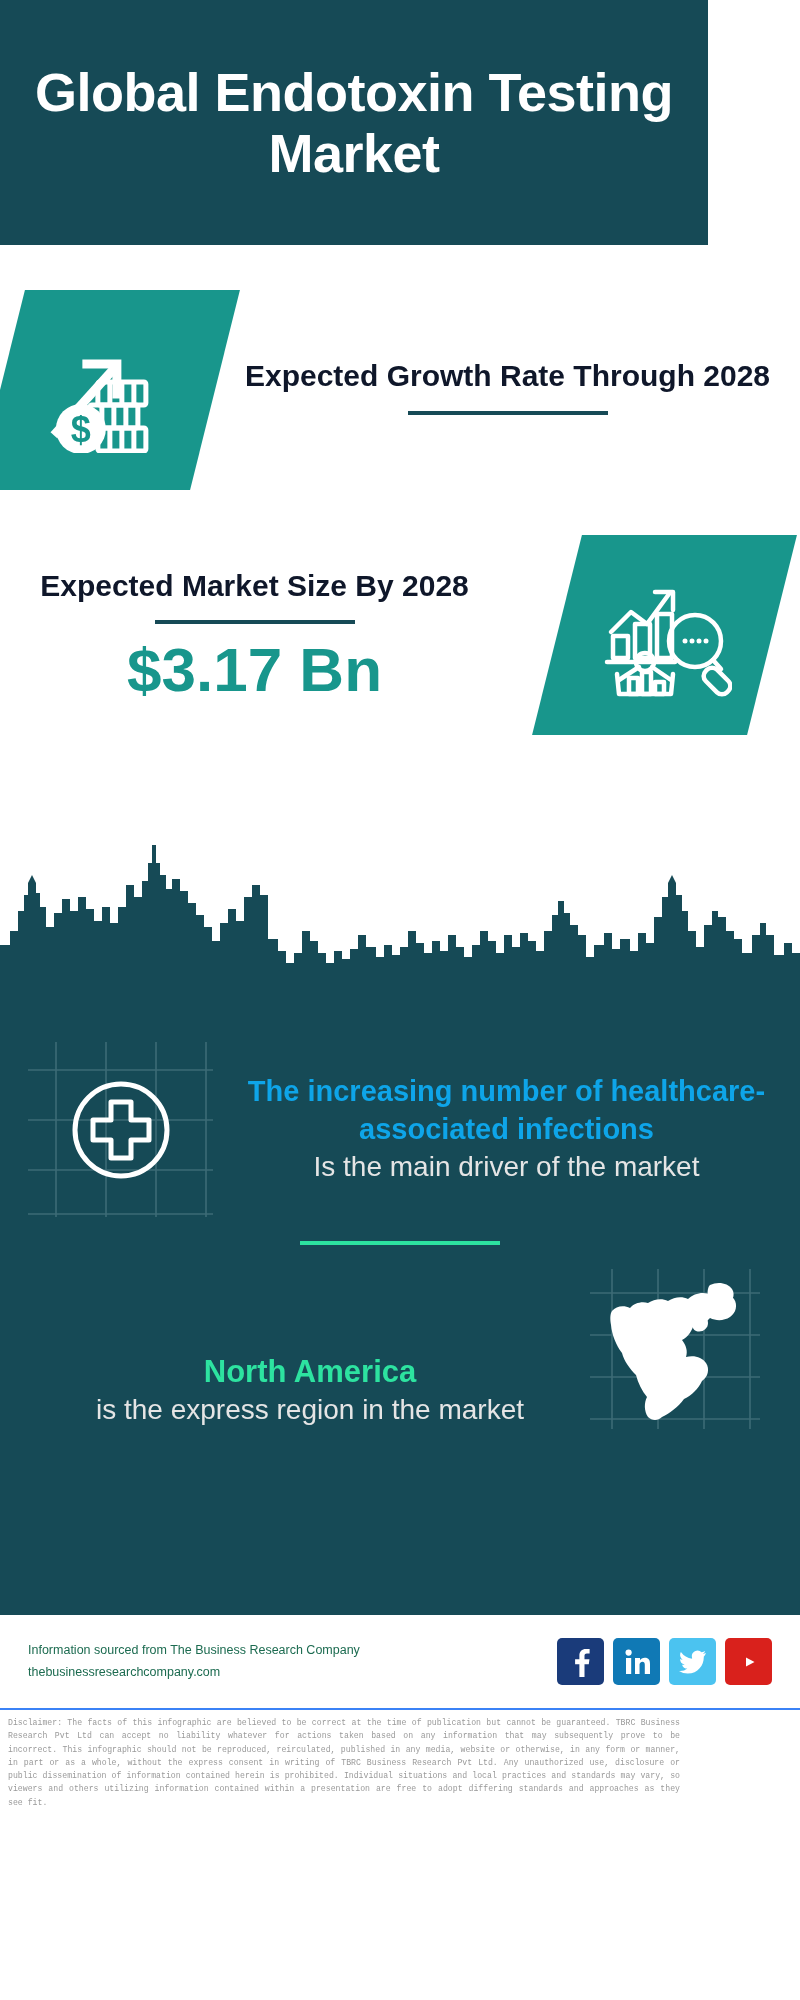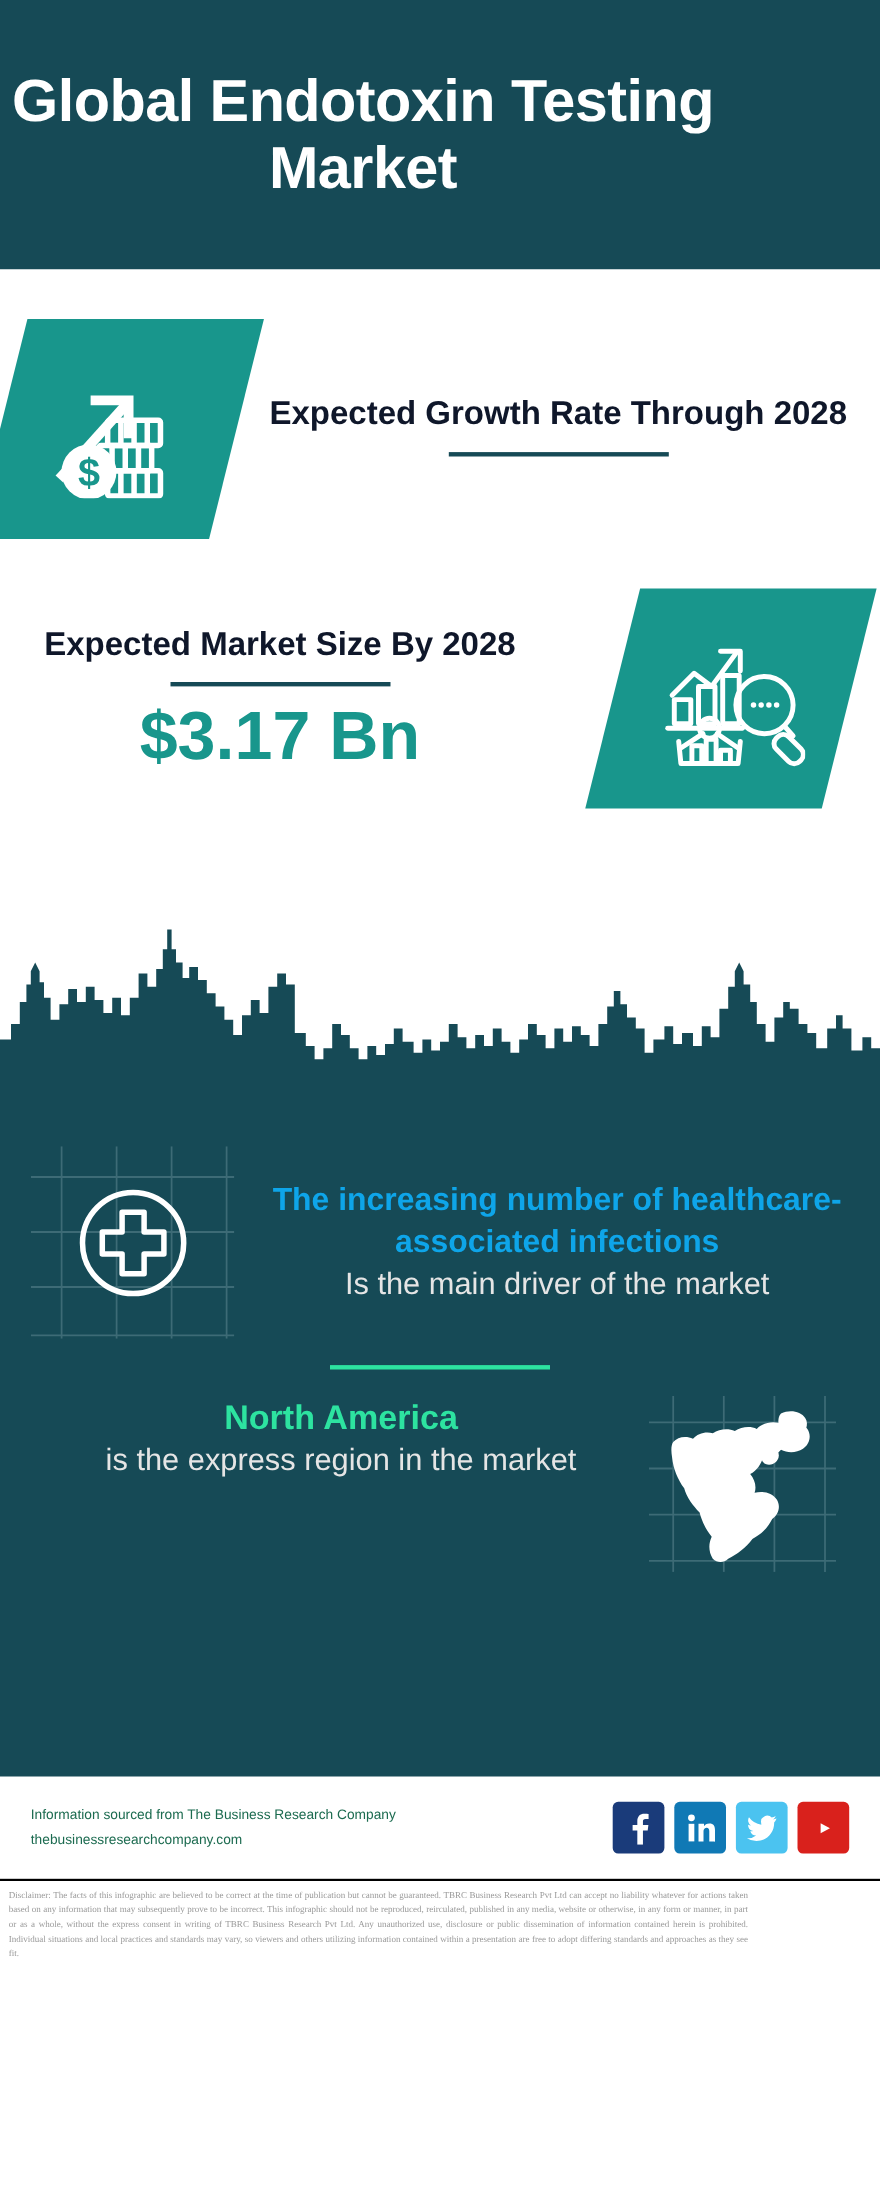--- a/index.html
+++ b/index.html
@@ -11,25 +11,25 @@
   .page {
     position: relative;
     width: 800px;
     height: 2000px;
     background: #ffffff;
     overflow: hidden;
   }
 
   
   .header {
-    width: 800px;
+    width: 708px;
     height: 245px;
     background: #164A56;
     display: flex;
-    align-items: flex-start;
+    align-items: center;
     justify-content: center;
     flex-direction: column;
   }
   .header h1 {
     color: #ffffff;
     font-size: 54px;
     line-height: 1.12;
     font-weight: bold;
     text-align: center;
     letter-spacing: -0.5px;
@@ -134,39 +134,39 @@
     font-size: 28px;
     line-height: 1.32;
     font-weight: normal;
   }
   .dark-divider {
     width: 200px;
     height: 4px;
     background: #2DE3A0;
     margin: 24px auto;
   }
-  .region-block { display: flex; align-items: flex-start; width: 800px; }
+  .region-block { display: flex; align-items: flex-end; width: 800px; }
   .region-text { flex: 1; text-align: center; padding-left: 30px; }
   .region-name {
     color: #2DE3A0;
     font-size: 31px;
     font-weight: bold;
     line-height: 1.3;
   }
   .map-box { position: relative; width: 170px; height: 160px; flex: none; margin-right: 40px; }
 
   
   .footer {
     width: 800px;
     height: 95px;
     background: #ffffff;
     display: flex;
     align-items: center;
     padding: 0 28px;
-    border-bottom: 2px solid #000000;
+    border-bottom: 2px solid #3b82f6;
   }
   .src-text { flex: 1; }
   .src-line {
     color: #1C6B50;
     font-size: 12.5px;
     line-height: 1.75;
   }
   .social { display: flex; gap: 9px; align-items: center; }
   .sq {
     width: 47px; height: 47px; border-radius: 5px;
@@ -179,21 +179,21 @@
   .sq svg { display: block; }
 
   
   .disclaimer {
     width: 688px;
     padding: 6px 8px 0 8px;
     color: #9A9A9A;
     font-size: 8.2px;
     line-height: 1.62;
     text-align: justify;
-    font-family: Liberation Serif, serif;
+    font-family: Liberation Mono, monospace;
   }
 </style>
 </head>
 <body>
 
 <div class="page">
 
   <div class="header">
     <h1>Global Endotoxin Testing Market</h1>
   </div>

